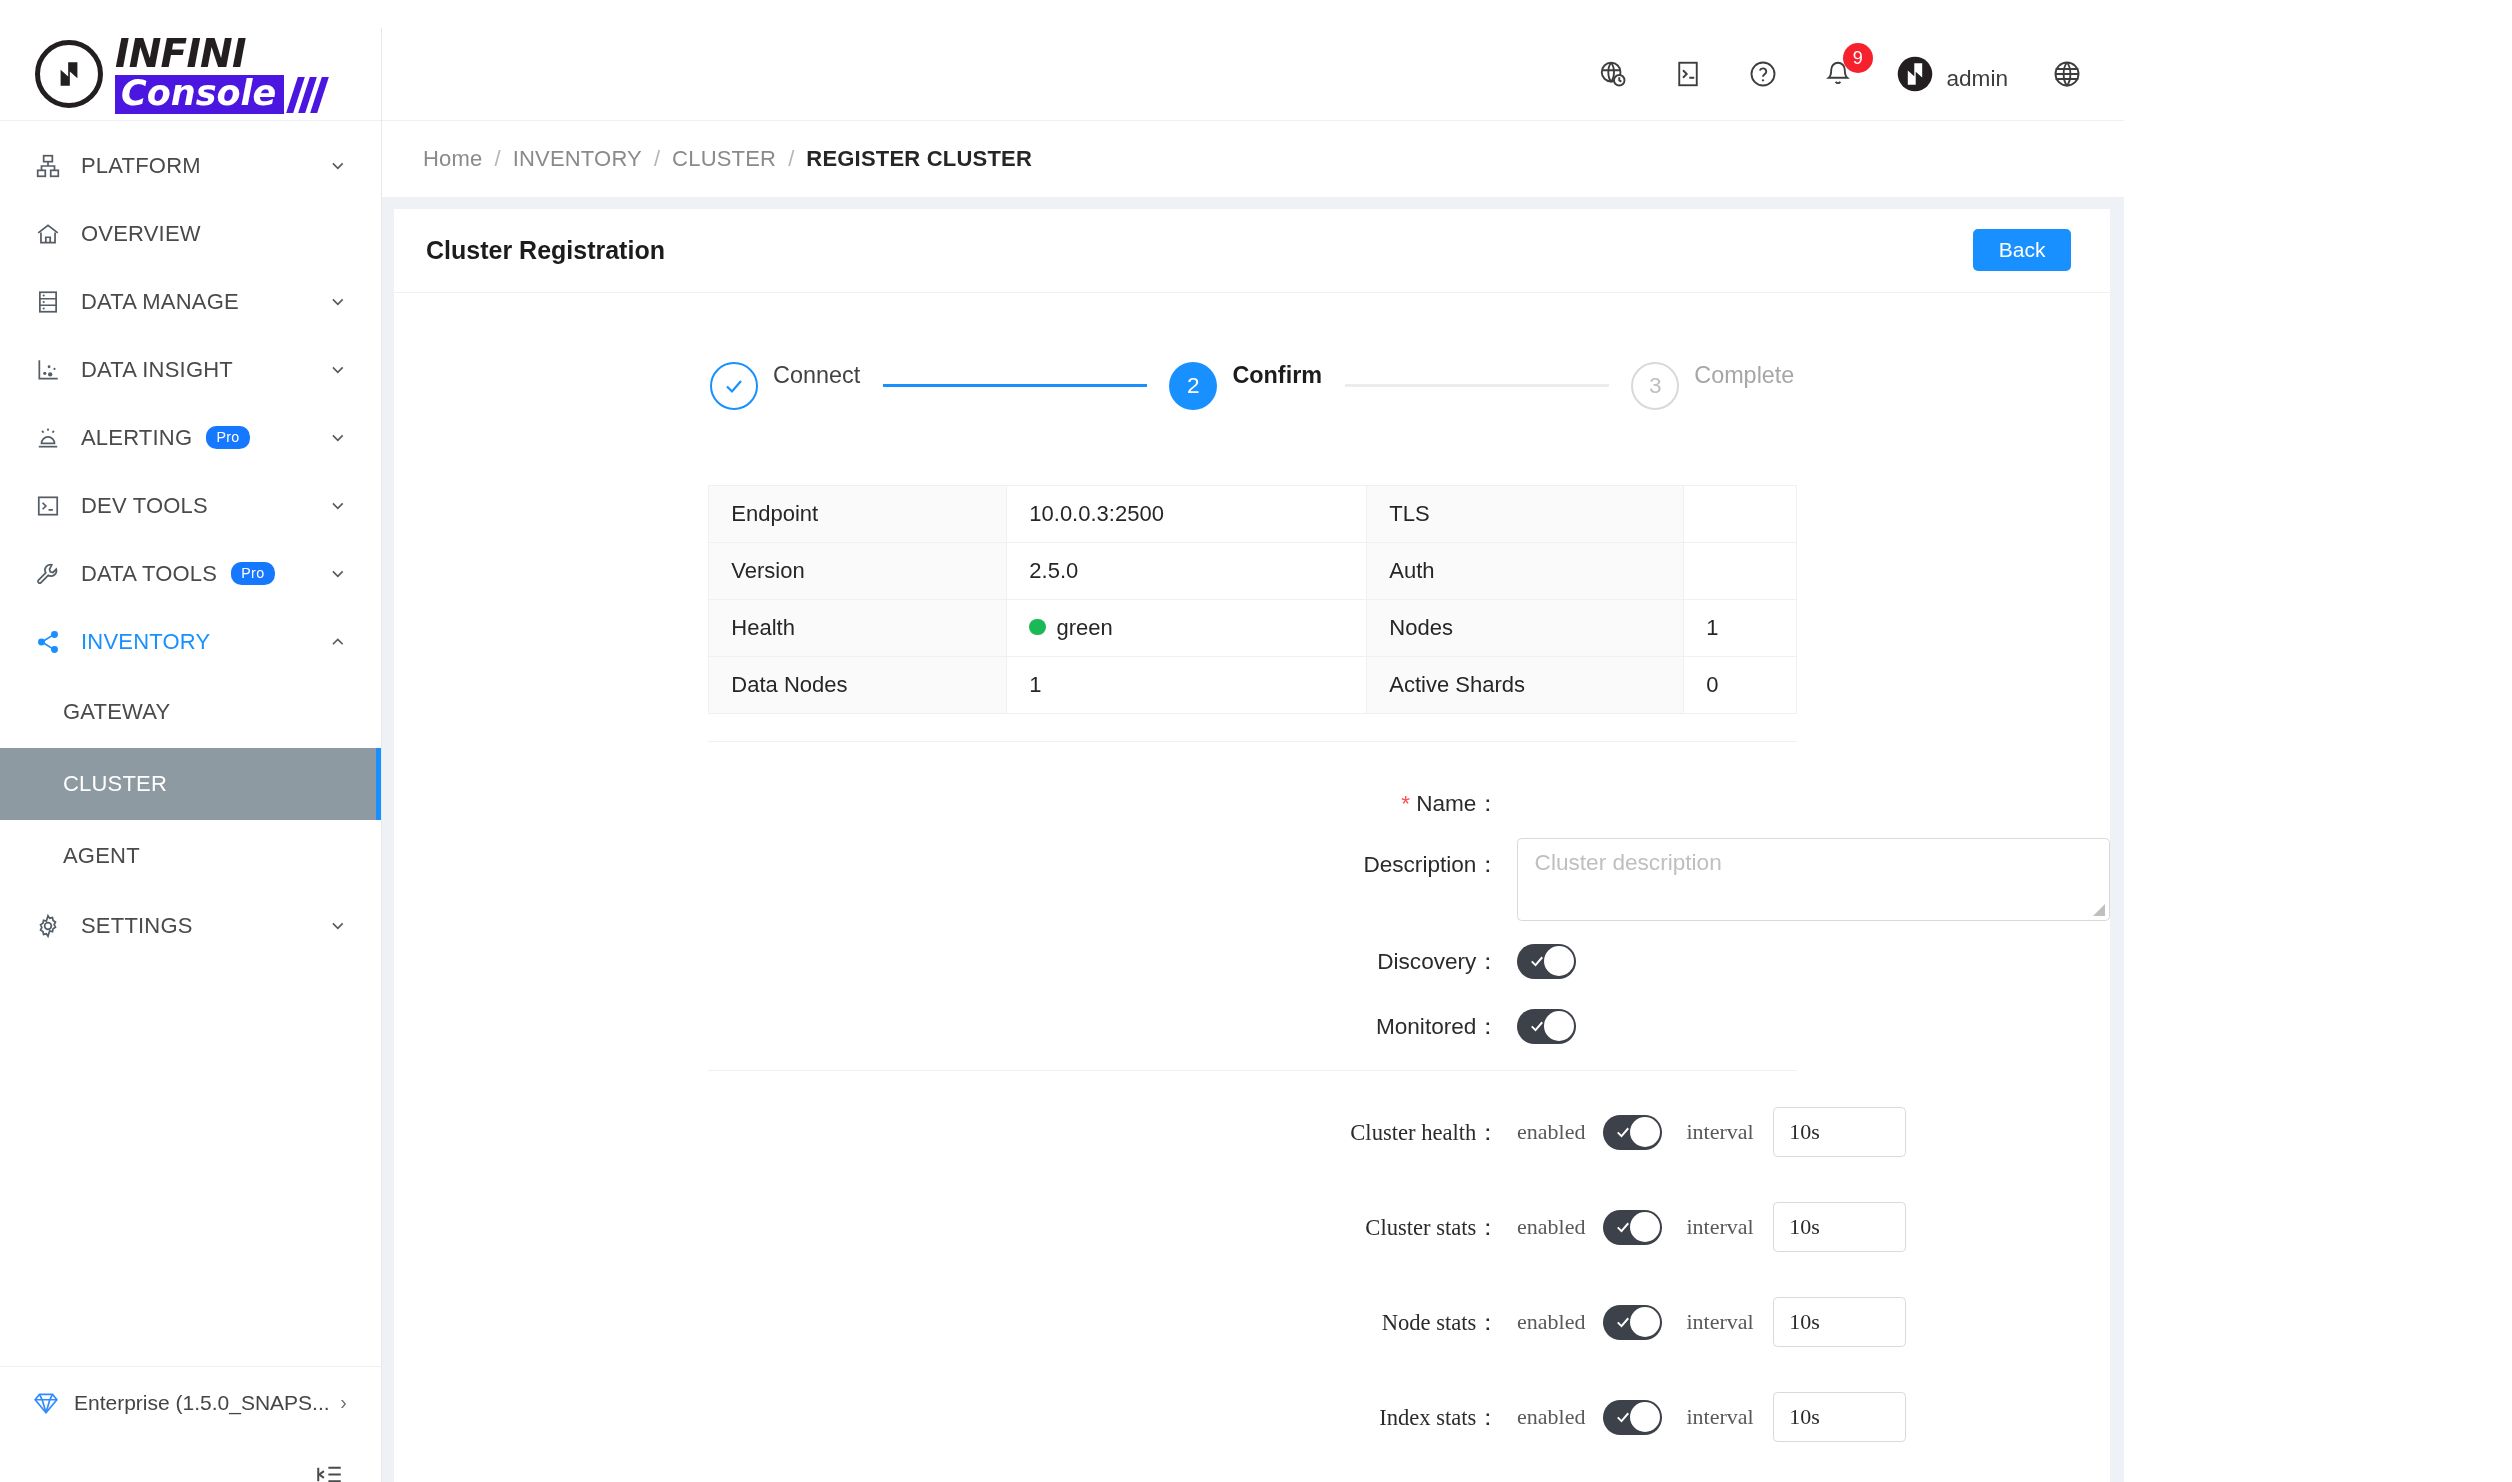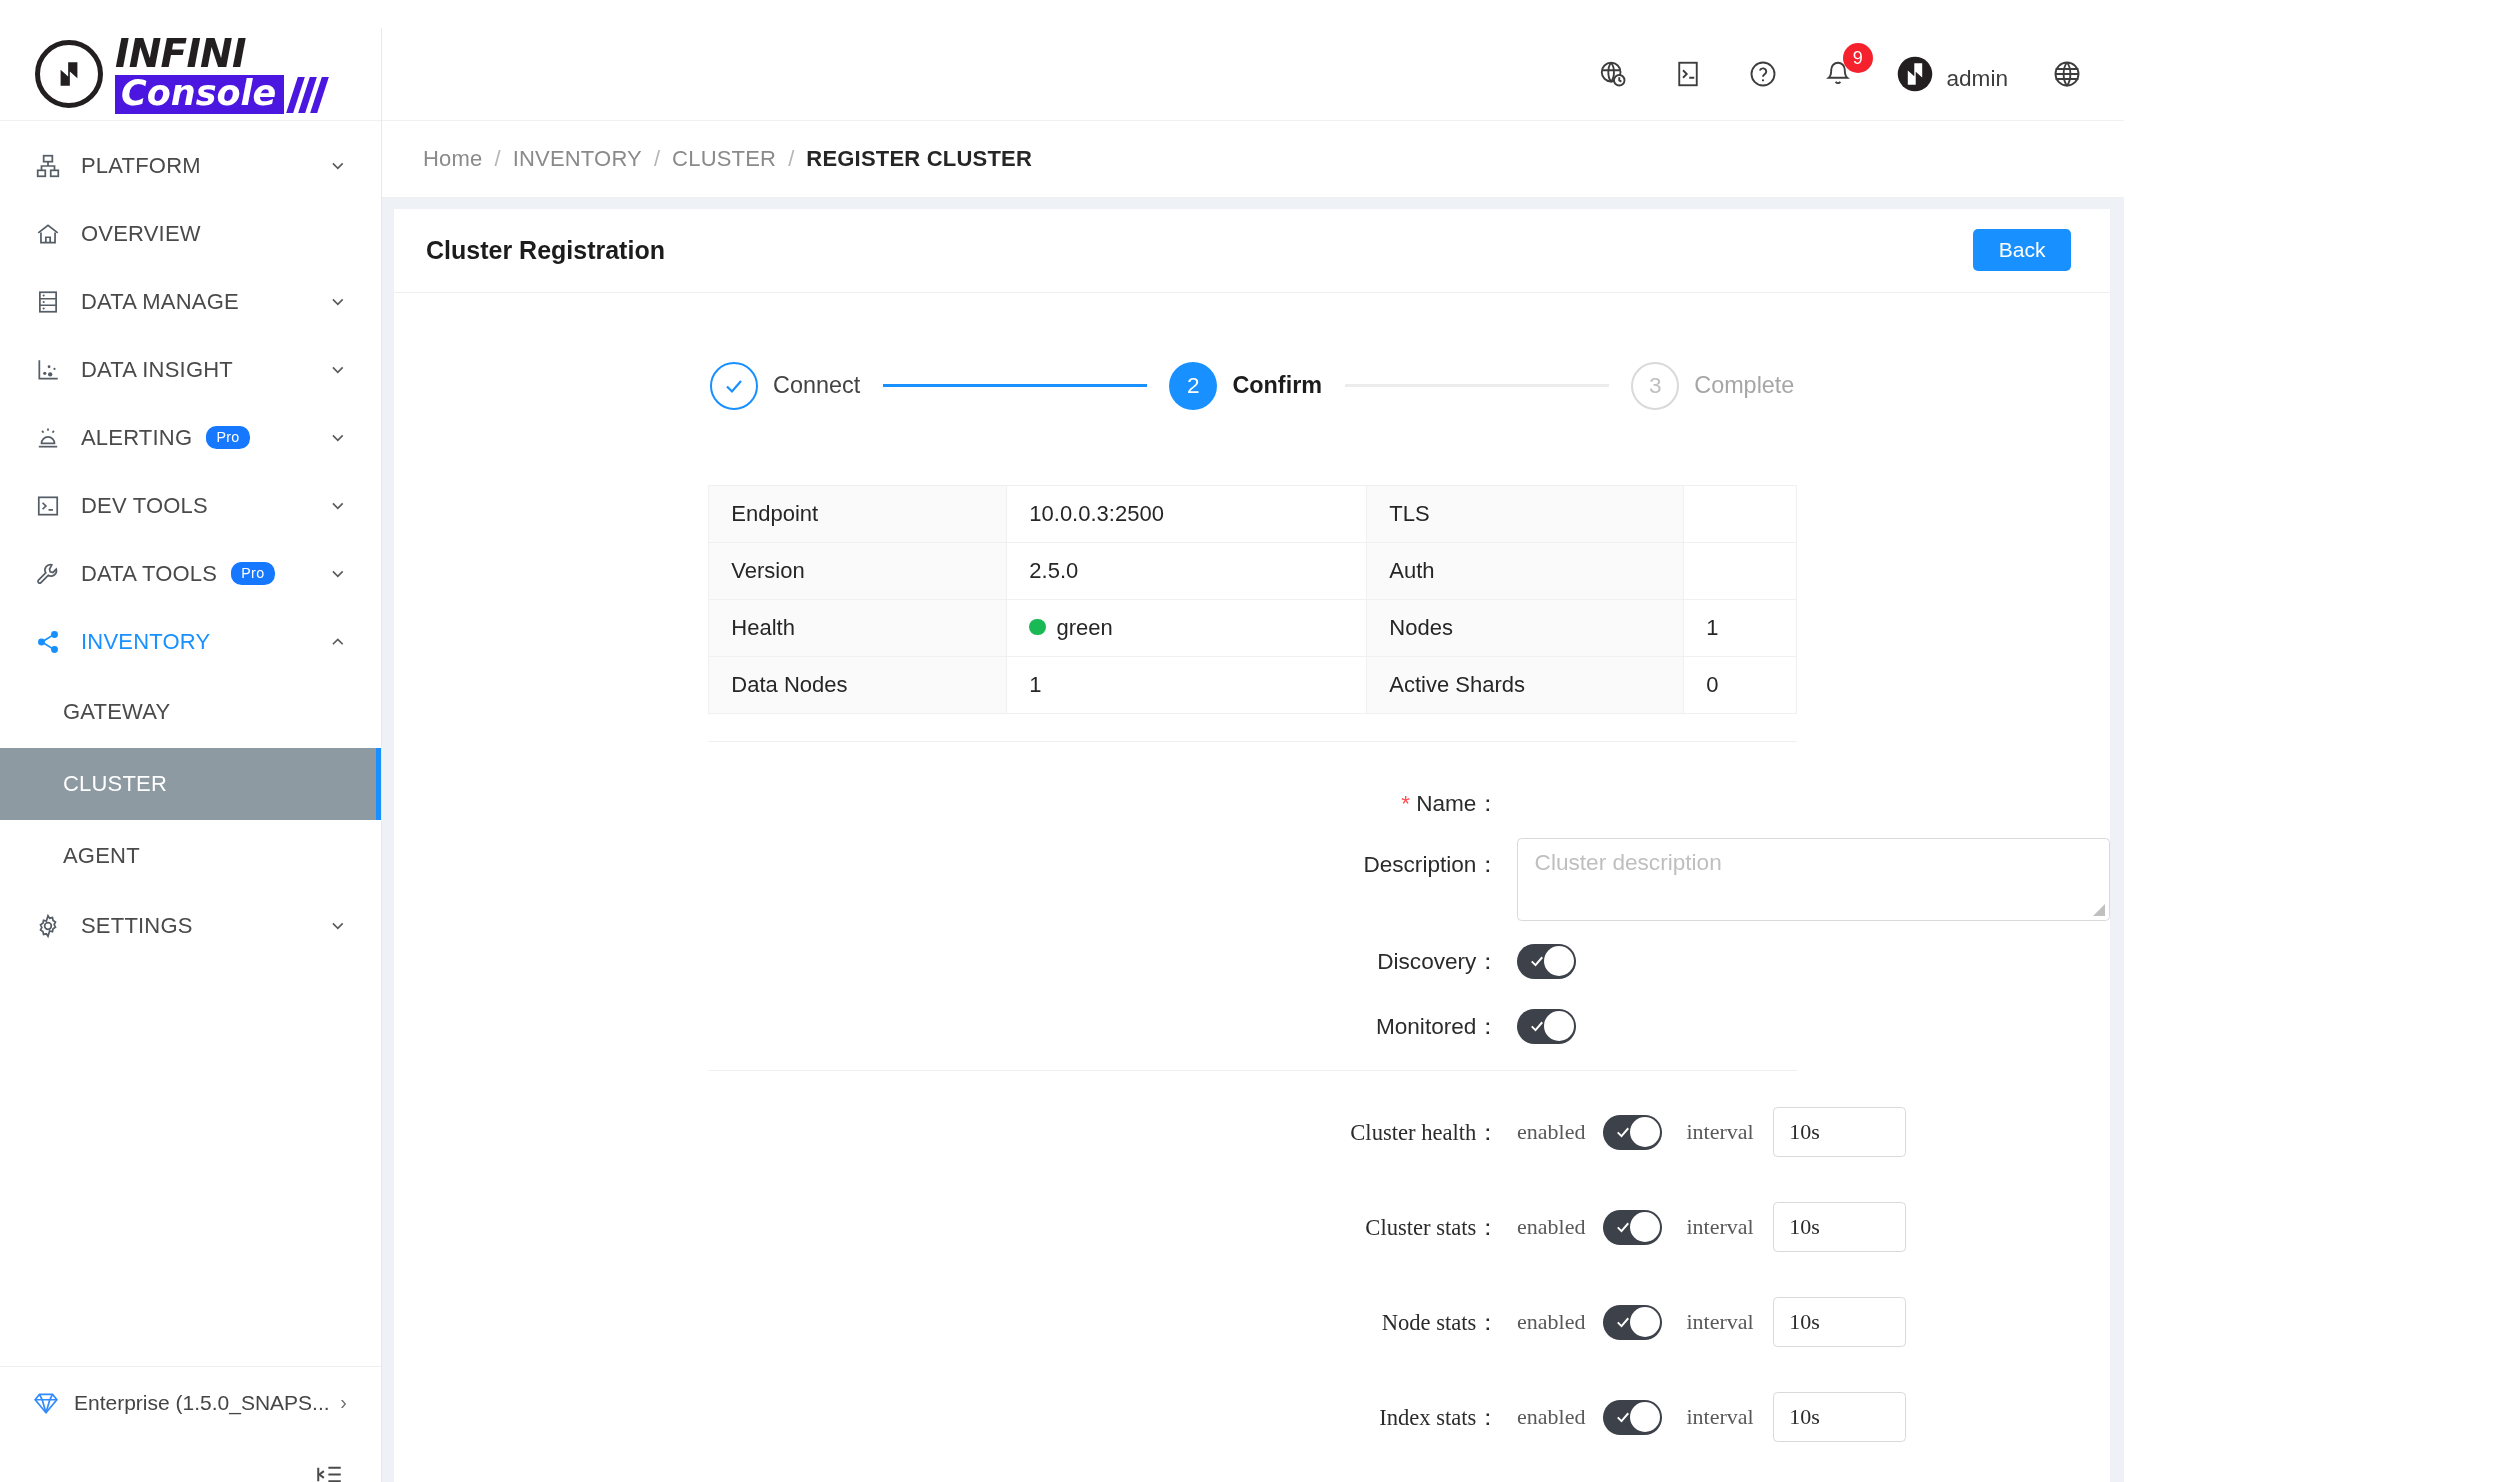--- a/index.html
+++ b/index.html
@@ -162,21 +162,21 @@
   .back-btn {
     background:#1890ff; color:#fff; border:none; border-radius:5px;
     font-size:21px; padding: 9px 26px; cursor:pointer;
     font-family:"Liberation Sans", sans-serif;
   }
 
   .card-body { padding-top: 69px; }
 
   
   .stepper { display:flex; align-items:center; justify-content:center; }
-  .step { display:flex; align-items:center; }
+  .step { display:flex; }
   .step-circle {
     width: 48px; height: 48px; border-radius:50%;
     display:flex; align-items:center; justify-content:center;
     font-size: 22.6px; flex:0 0 48px;
   }
   .step-circle.done { border: 2.3px solid #1890ff; color:#1890ff; background:#fff; }
   .step-circle.done svg { width:24px; height:24px; display:block; }
   .step-circle.current { background:#1890ff; color:#fff; }
   .step-circle.todo { border: 2.3px solid #d9d9d9; color:#bfbfbf; background:#fff; }
   .step-label { font-size: 23.4px; margin-left: 15px; white-space:nowrap; }

